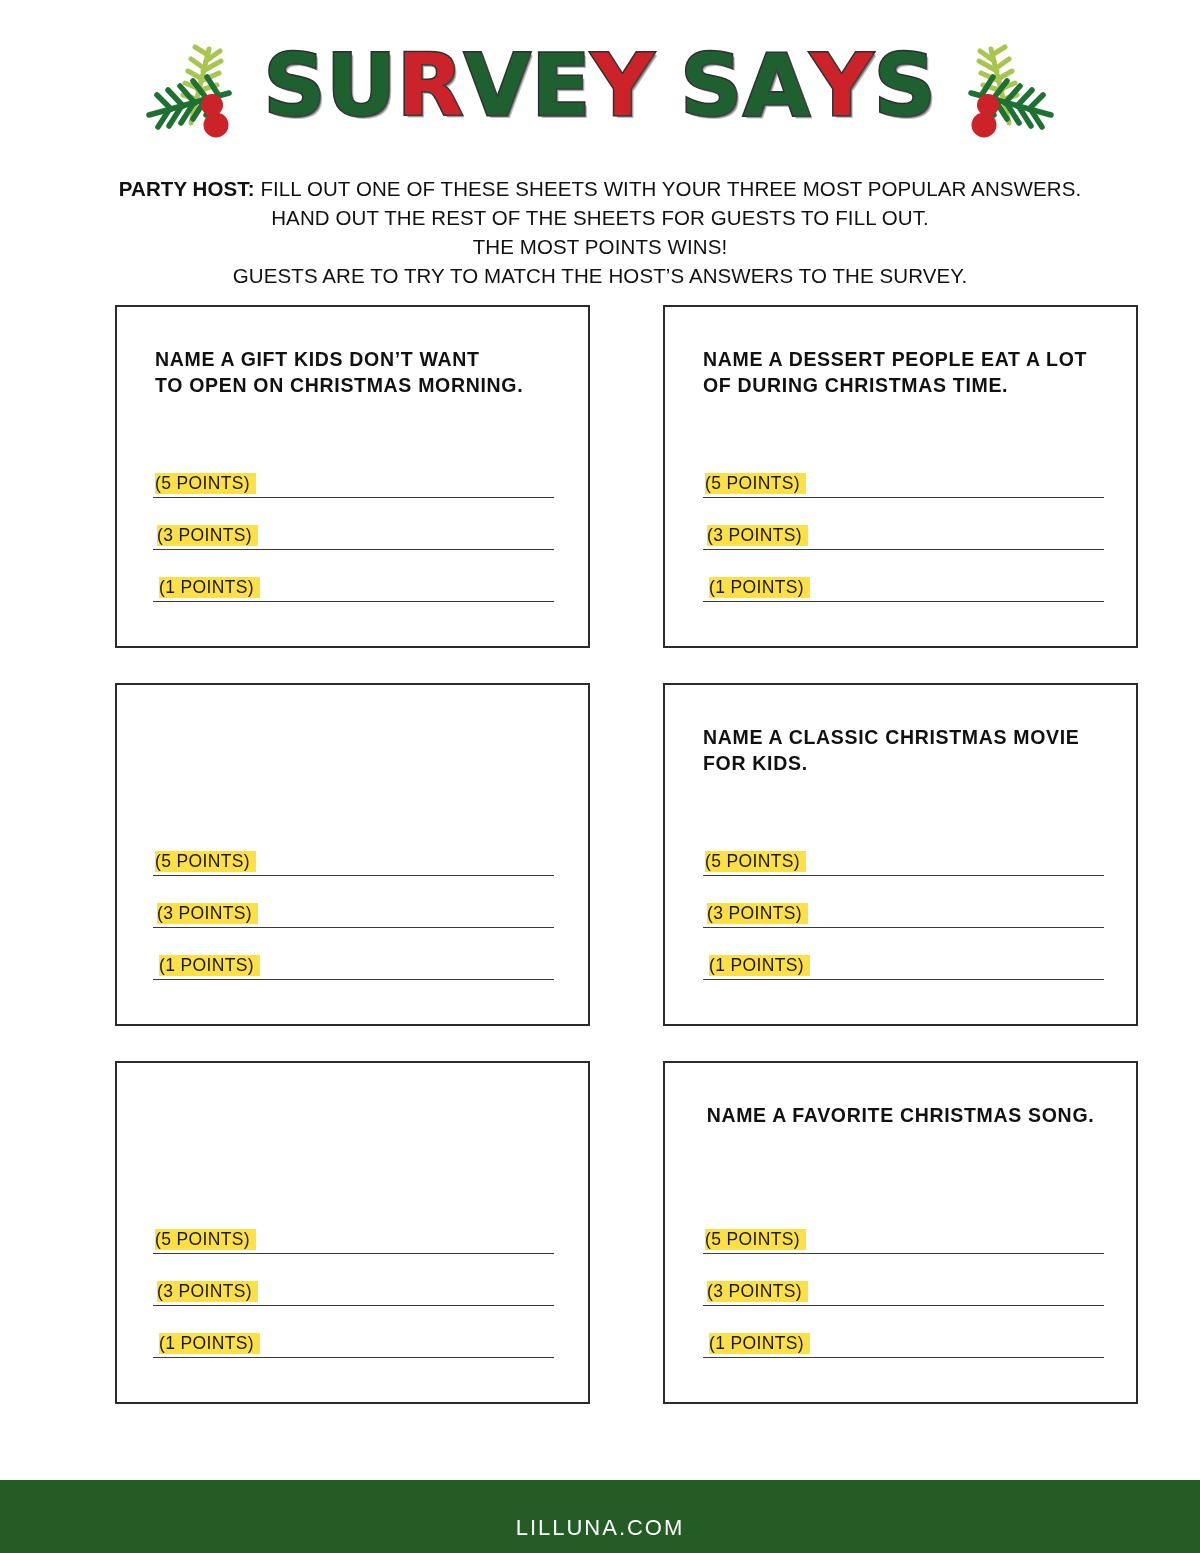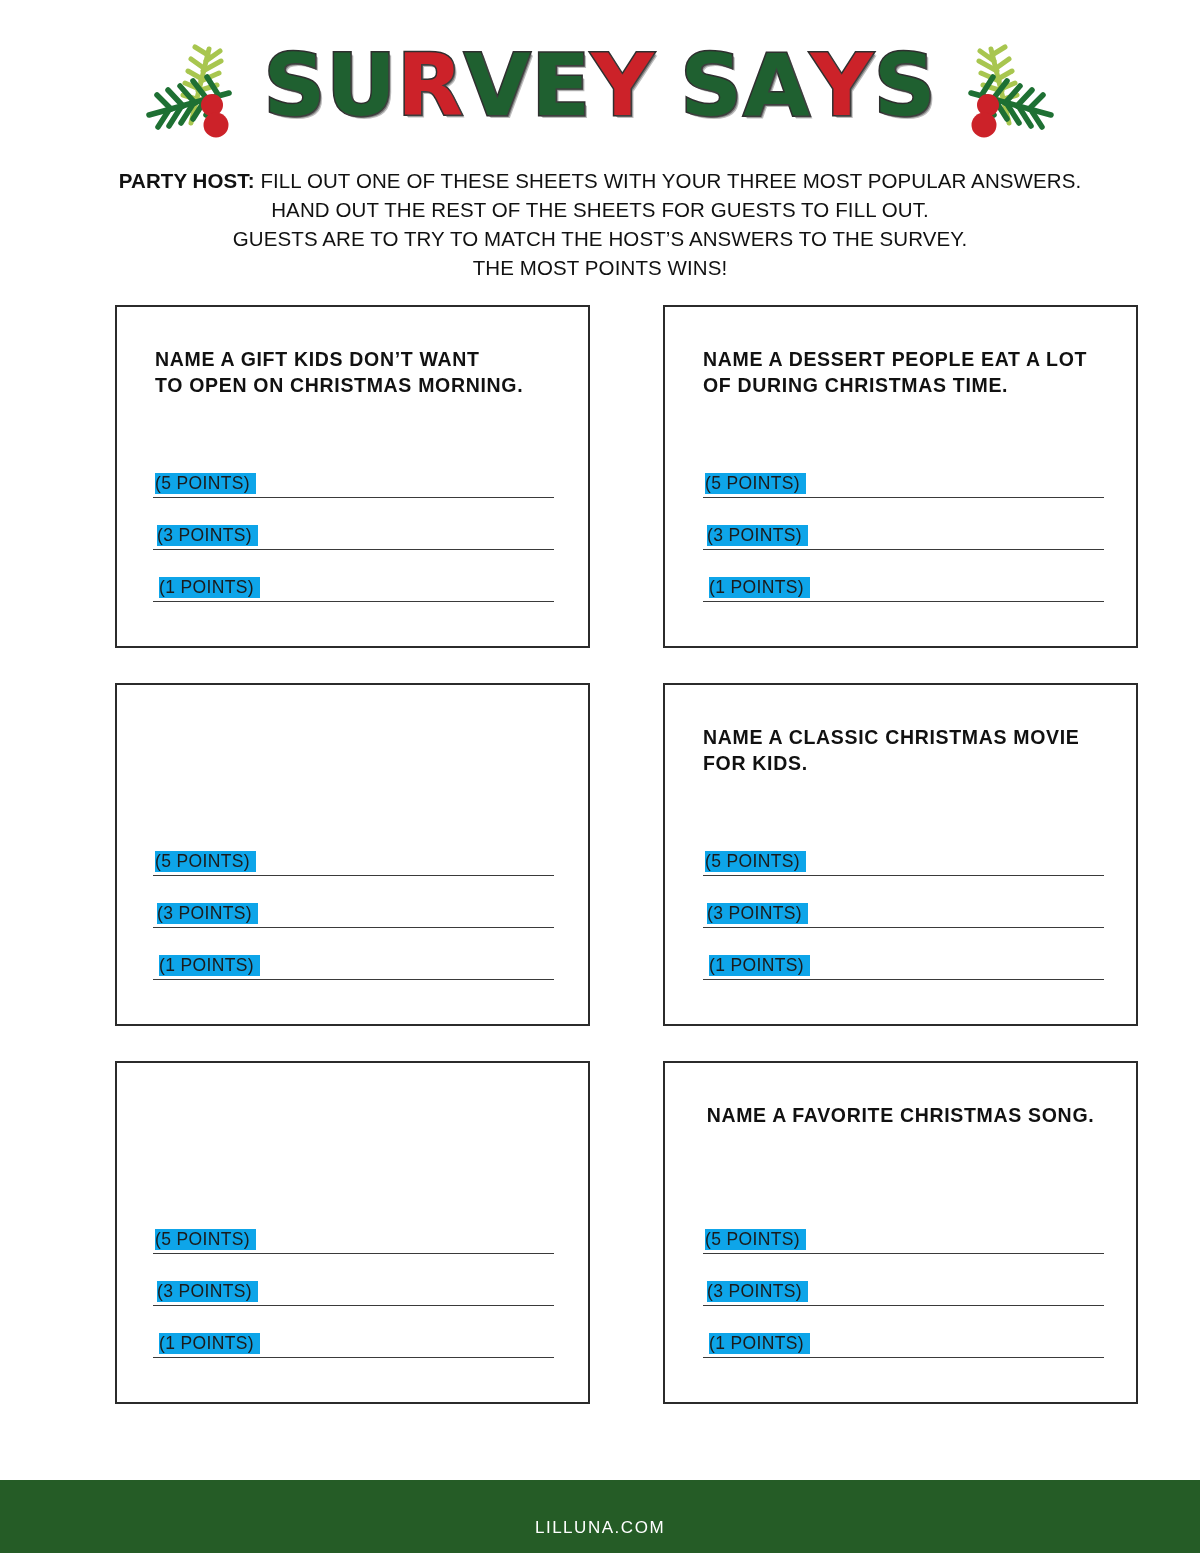--- a/index.html
+++ b/index.html
@@ -53,21 +53,21 @@
        2px 2px 0 rgba(70,70,70,0.55),
        3px 3px 0 rgba(70,70,70,0.35);
   }
   .wordmark .green { color: #1F6030; }
   .wordmark .red   { color: #CC2229; }
   .wordmark .space { width: 26px; display: inline-block; }
 
   
   .instructions {
     text-align: center;
-    margin-top: 22px;
+    margin-top: 30px;
     font-family: "Liberation Sans", sans-serif;
     font-size: 20.5px;
     line-height: 1.42;
     letter-spacing: 0.005em;
     color: #111111;
   }
   .instructions .lead { font-weight: bold; }
 
   
   .grid {
@@ -117,21 +117,21 @@
     border-bottom: 1.6px solid #3a3a3a;
     box-sizing: border-box;
   }
   .answer-row .pts {
     position: absolute;
     bottom: 3px;
     font-family: "Liberation Sans", sans-serif;
     font-size: 17.5px;
     letter-spacing: 0.02em;
     color: #1b1b1b;
-    background: #0ea5e9;
+    background: #fde047;
     padding-right: 6px;
     white-space: nowrap;
   }
   .answer-row.r0 .pts { left: 2px; }
   .answer-row.r1 .pts { left: 4px; }
   .answer-row.r2 .pts { left: 6px; }
 
   
   .col2 .answers { left: 38px; right: 32px; }
 
@@ -143,21 +143,21 @@
     width: 1200px;
     height: 73px;
     background: #255C26;
     display: flex;
     align-items: center;
     justify-content: center;
   }
   .footer-text {
     color: #ffffff;
     font-family: "Liberation Sans", sans-serif;
-    font-size: 17px;
+    font-size: 22px;
     letter-spacing: 0.09em;
     margin-top: 22px;
   }
 </style>
 </head>
 <body>
 
 <div class="header">
 
   <div class="title-row">
@@ -247,22 +247,22 @@
           <circle cx="83" cy="98" r="12.5" fill="#CC2229"></circle>
         </g>
       </svg>
     </span>
 
   </div>
 
   <div class="instructions">
     <div><span class="lead">PARTY HOST:</span><span> FILL OUT ONE OF THESE SHEETS WITH YOUR THREE MOST POPULAR ANSWERS.</span></div>
     <div>HAND OUT THE REST OF THE SHEETS FOR GUESTS TO FILL OUT.</div>
+    <div>THE MOST POINTS WINS!</div>
     <div>GUESTS ARE TO TRY TO MATCH THE HOST’S ANSWERS TO THE SURVEY.</div>
-    <div>THE MOST POINTS WINS!</div>
   </div>
 </div>
 
 <div class="grid">
 
   <div class="card col1">
     <div class="card-question">NAME A GIFT KIDS DON’T WANT
 TO OPEN ON CHRISTMAS MORNING.</div>
     <div class="answers">
       <div class="answer-row r0">

